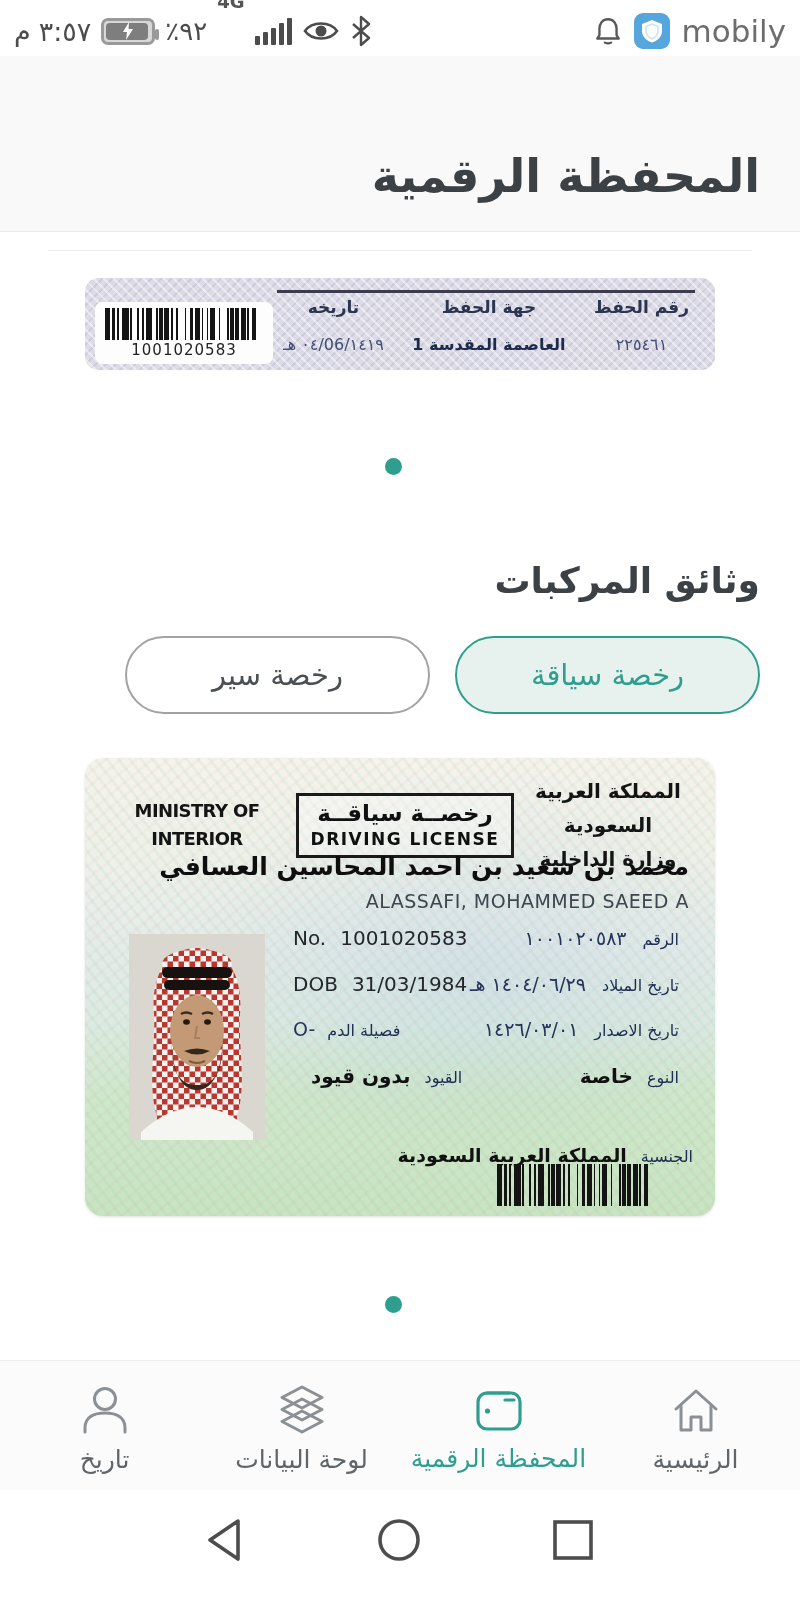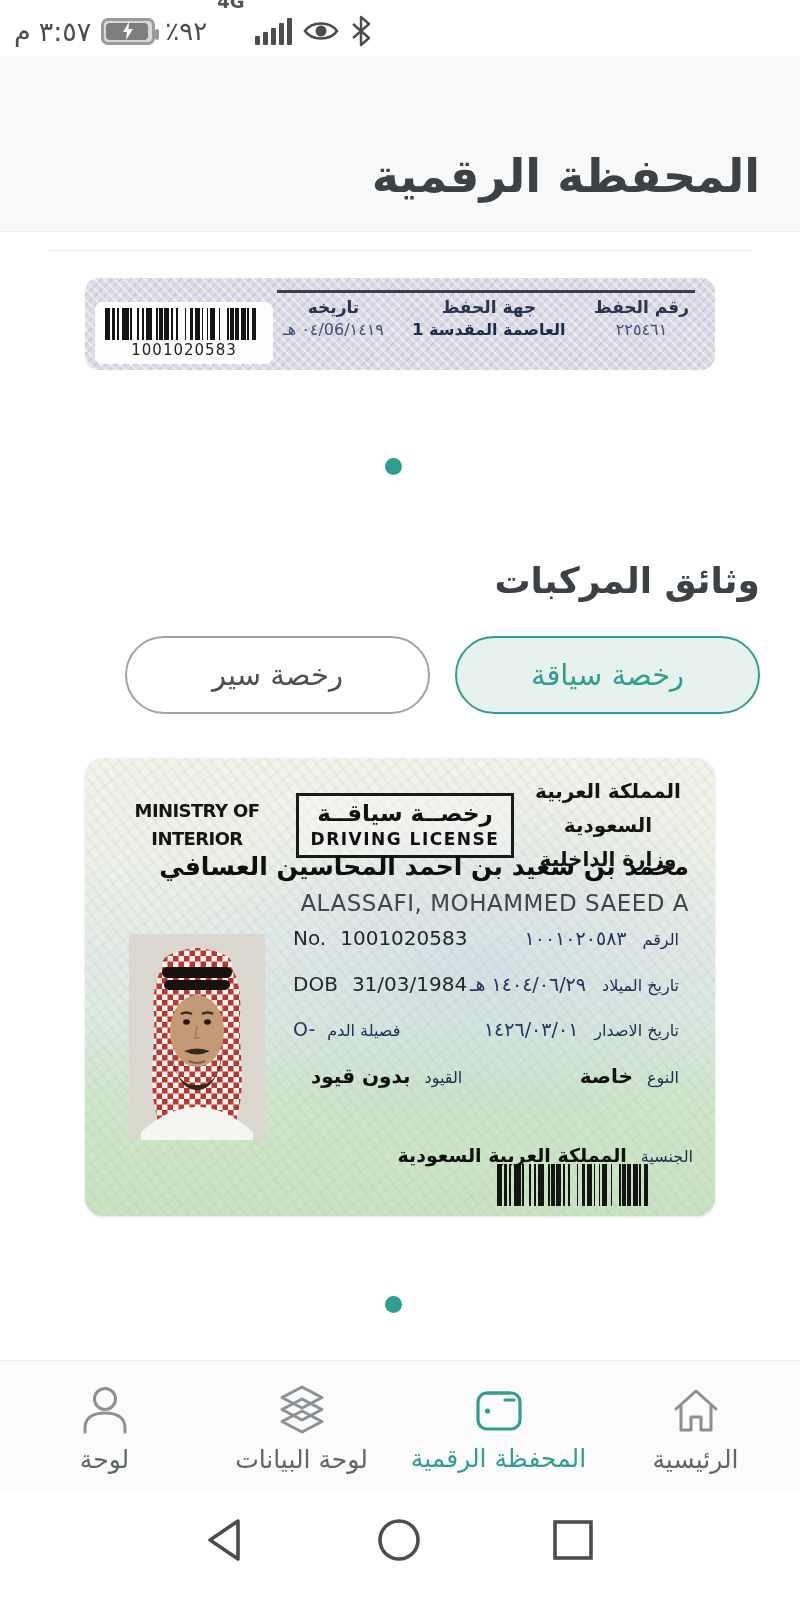--- a/index.html
+++ b/index.html
@@ -45,21 +45,21 @@
       repeating-linear-gradient(45deg, rgba(255,255,255,.45) 0 2px, transparent 2px 7px),
       repeating-linear-gradient(-45deg, rgba(150,150,185,.22) 0 2px, transparent 2px 7px);
     display:flex; padding:8px 10px 6px 10px; }
   .fd-barcode-wrap { width:178px; height:62px; margin-top:16px; background:#fdfdfd; border-radius:8px;
     display:flex; flex-direction:column; align-items:center; justify-content:center; overflow:hidden; }
   .barcode { height:32px; overflow:hidden; white-space:nowrap; font-size:0; }
   .fd-barcode-num { font-size:15px; color:#222; letter-spacing:1px; margin-top:1px; }
   .fd-table { flex:1; direction:rtl; padding:4px 10px 0 4px; }
   .fd-line { border-top:3px solid #3c3c4e; margin-bottom:4px; }
   .fd-cols { display:flex; justify-content:space-between; padding:0 6px; }
-  .fd-col { display:flex; flex-direction:column; align-items:center; gap:3px; }
+  .fd-col { display:flex; flex-direction:column; align-items:center; gap:18px; }
   .fd-h { font-size:17px; font-weight:bold; color:#2c3550; }
   .fd-v { font-size:16px; color:#424e74; }
   .fd-v.strong { font-weight:bold; color:#1c2b4a; }
 
   .page-dot { position:absolute; width:17px; height:17px; border-radius:50%; background:var(--accent); }
 
   .section-title { position:absolute; right:40px; top:560px; font-size:36px; font-weight:bold; color:#3c4146; direction:rtl; }
 
   
   .pill { position:absolute; top:636px; height:78px; width:305px; border-radius:42px;
@@ -77,21 +77,21 @@
       repeating-linear-gradient(52deg, rgba(140,190,140,.10) 0 3px, transparent 3px 9px),
       repeating-linear-gradient(-40deg, rgba(215,150,165,.07) 0 3px, transparent 3px 10px); }
   .lic-header { position:absolute; top:16px; left:14px; right:14px; display:flex;
     justify-content:space-between; align-items:center; direction:ltr; }
   .lic-en { width:196px; text-align:center; font-weight:bold; font-size:18px; color:#141414; line-height:1.55; letter-spacing:-0.6px; }
   .lic-box { border:3px solid #1a1a1a; padding:4px 12px 6px; text-align:center; background:rgba(255,255,255,.30); }
   .lic-box-ar { font-size:23px; font-weight:bold; color:#101010; direction:rtl; }
   .lic-box-en { font-size:17px; font-weight:bold; color:#101010; letter-spacing:1.5px; margin-top:3px; }
   .lic-ar { width:186px; text-align:center; font-weight:bold; font-size:20px; color:#141414; line-height:1.7; direction:rtl; }
   .lic-name-ar { position:absolute; top:94px; right:26px; font-size:25px; font-weight:bold; color:#0e0e0e; direction:rtl; }
-  .lic-name-en { position:absolute; top:132px; right:26px; font-size:23px; color:#3e464e; letter-spacing:.5px; }
+  .lic-name-en { position:absolute; top:132px; right:26px; font-size:19px; color:#3e464e; letter-spacing:.5px; }
   .lic-photo { position:absolute; left:44px; top:176px; width:136px; height:206px; overflow:hidden; }
   .lic-rows { position:absolute; left:208px; right:36px; top:168px; }
   .lic-row { display:flex; justify-content:space-between; align-items:baseline; height:46px; direction:ltr; }
   .row-en { font-size:20px; color:#23272b; display:flex; gap:14px; }
   .row-ar { direction:rtl; display:flex; gap:16px; align-items:baseline; }
   .ar-label { font-size:16px; color:#1d2c51; }
   .ar-val { font-size:19px; color:#26335a; }
   .lic-row.type-row { direction:rtl; height:42px; }
   .pair { display:flex; gap:14px; align-items:baseline; direction:rtl; }
   .bold-val { font-size:20px; font-weight:bold; color:#111; }
@@ -145,20 +145,33 @@
         <i style="height:22px"></i>
         <i style="height:27px"></i>
     </div>
     <svg width="38" height="30" viewBox="0 0 38 28">
       <path d="M3,14 C10,4 28,4 35,14 C28,24 10,24 3,14 Z" fill="none" stroke="#4c4c4c" stroke-width="2.6"></path>
       <circle cx="19" cy="14" r="5.5" fill="#4c4c4c"></circle>
     </svg>
     <svg width="22" height="32" viewBox="0 0 22 30">
       <path d="M3,8 L19,22 L11,29 L11,1 L19,8 L3,22" fill="none" stroke="#4c4c4c" stroke-width="2.4" stroke-linejoin="round"></path>
     </svg>
+  </div>
+  <div class="sb-right">
+    <svg width="28" height="30" viewBox="0 0 26 28">
+      <path d="M13,3 C8,3 5,7 5,12 L5,18 L3,21 L23,21 L21,18 L21,12 C21,7 18,3 13,3 Z" fill="none" stroke="#585858" stroke-width="2.2" stroke-linejoin="round"></path>
+      <path d="M10,24 C10,26 16,26 16,24" fill="none" stroke="#585858" stroke-width="2.2"></path>
+    </svg>
+    <span class="app-badge">
+      <svg width="22" height="24" viewBox="0 0 22 24">
+        <path d="M11,1 L21,5 L21,12 C21,18 16,22 11,23.5 C6,22 1,18 1,12 L1,5 Z" fill="#fff"></path>
+        <path d="M11,5 L17,7.5 L17,12 C17,16 14,18.6 11,19.8 C8,18.6 5,16 5,12 L5,7.5 Z" fill="none" stroke="#cfe2f2" stroke-width="1.6"></path>
+      </svg>
+    </span>
+    <span class="carrier">mobily</span>
   </div>
 </div>
 
 <div class="header">
   <div class="page-title">المحفظة الرقمية</div>
 </div>
 
 <div class="card-top-line"></div>
 
 <div class="family-doc">
@@ -320,21 +333,21 @@
       <path d="M27,15 L47,25.5 L27,36 L7,25.5 Z" stroke-linejoin="round"></path>
       <path d="M27,27 L47,37.5 L27,48 L7,37.5 Z" stroke-linejoin="round"></path>
     </svg>
     <span class="nav-label">لوحة البيانات</span>
   </div>
   <div class="nav-item">
     <svg width="52" height="52" viewBox="0 0 52 52" fill="none" stroke-width="3">
       <circle cx="26" cy="15" r="10.5"></circle>
       <path d="M6,48 L6,44 C6,33 15,29 26,29 C37,29 46,33 46,44 L46,48" stroke-linecap="round"></path>
     </svg>
-    <span class="nav-label">لوحة</span>
+    <span class="nav-label">تاريخ</span>
   </div>
 </div>
 
 <div class="androidnav">
   <svg width="44" height="48" viewBox="0 0 44 48">
     <path d="M36,5 L8,24 L36,43 Z" stroke-linejoin="round"></path>
   </svg>
   <svg width="48" height="48" viewBox="0 0 48 48">
     <circle cx="24" cy="24" r="19"></circle>
   </svg>

